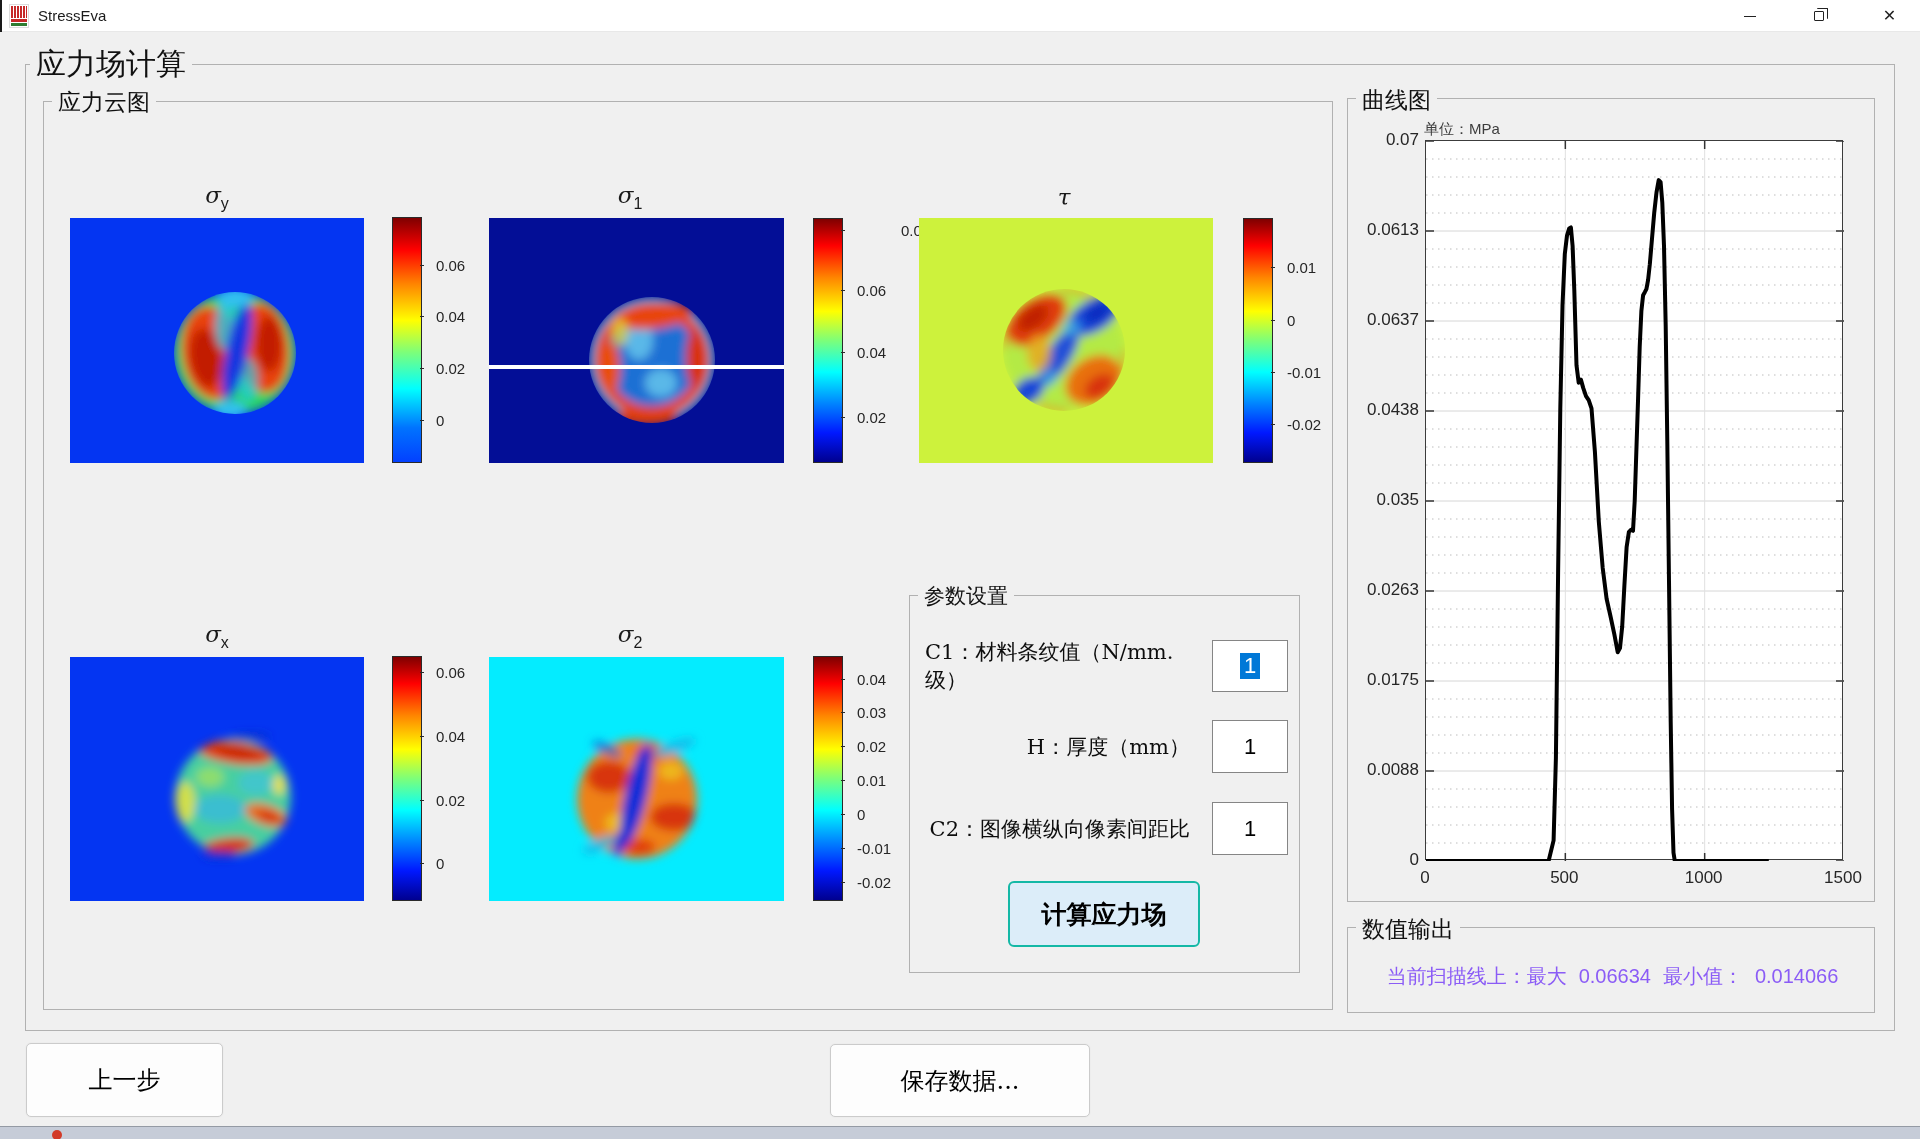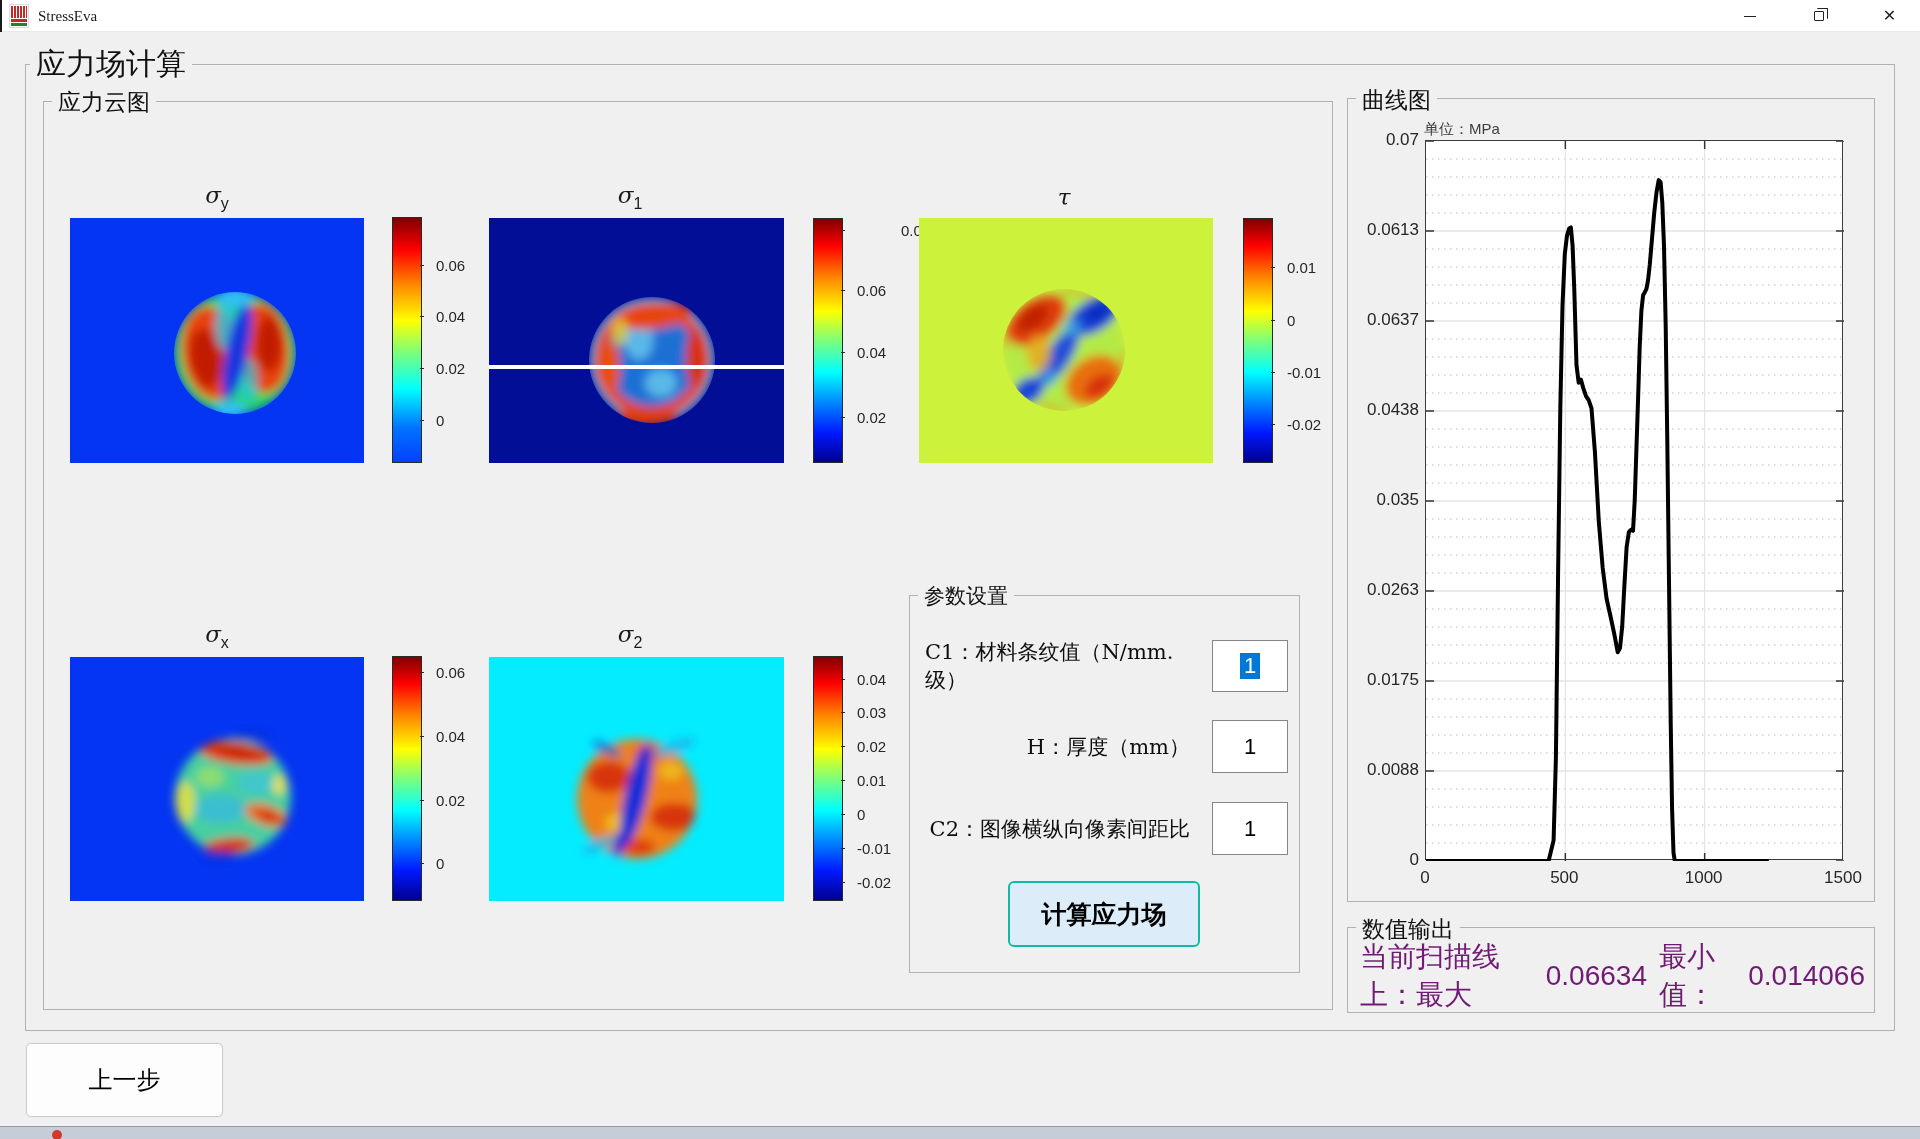--- a/index.html
+++ b/index.html
@@ -2,21 +2,21 @@
 <html><head>
 <meta charset="utf-8">
 <style>
   * { margin:0; padding:0; box-sizing:border-box; }
   html,body { background:#555; }
   #app {
     position:relative; width:1920px; height:1139px; overflow:hidden;
     background:#f0f0f0; font-family:"Liberation Sans", sans-serif; color:#000;
   }
   
-  .titlebar { position:absolute; left:0; top:0; width:1920px; height:32px; background:#ffffff; border-bottom:1px solid #e8e8e8;font-family:Liberation Serif, serif; }
+  .titlebar { position:absolute; left:0; top:0; width:1920px; height:32px; background:#ffffff; border-bottom:1px solid #e8e8e8; }
   .titlebar-edge { position:absolute; left:0; top:0; width:2px; height:32px; background:#1a1a1a; }
   .app-icon { position:absolute; left:9px; top:4px; width:20px; height:24px; background:#fff; border:1px solid #ddd; overflow:hidden; }
   .app-icon .chars { height:12px; background:
       repeating-linear-gradient(90deg,#c62828 0 2px,#fff 2px 3px); margin:1px 1px 0 1px;}
   .app-icon .bar1 { height:3px; background:#c62828; margin:1px 1px 0 1px;}
   .app-icon .bar2 { height:3px; background:#2e7d32; margin:1px 1px 0 1px;}
   .app-icon .bar3 { height:3px; background:#1565c0; margin:1px 1px 0 1px;}
   .title-text { position:absolute; left:38px; top:0; height:32px; line-height:32px; font-size:15px; color:#1b1b1b; }
   .winbtn { position:absolute; top:0; width:58px; height:32px; display:flex; align-items:center; justify-content:center; color:#222; }
   .glyph-min { width:12px; height:0; border-top:1.6px solid #222; display:block; }
@@ -42,21 +42,21 @@
   .param-label { position:absolute; display:flex; align-items:center; justify-content:flex-end; font-size:21px; color:#0d0d0d; font-family:"DejaVu Serif","Liberation Serif",serif; }
   .input-box { position:absolute; background:#fff; border:1px solid #858585; display:flex; align-items:center; justify-content:center; font-size:22px; color:#000; }
   .input-box .sel { background:#0078d7; color:#fff; padding:0 4px; }
   .calc-btn { position:absolute; background:#dcedf9; border:2px solid #14b8a6; border-radius:6px; display:flex; align-items:center; justify-content:center; font-family:"DejaVu Serif","Liberation Serif",serif; font-weight:bold; font-size:25px; color:#000; cursor:pointer; }
   
   .unit-label { position:absolute; font-size:15px; color:#3d3d3d; }
   .axes { position:absolute; background:#fff; border:1px solid #3c3c3c; }
   .ylabels span { position:absolute; right:0; transform:translateY(-50%); font-size:17px; color:#262626; }
   .xlabels span { position:absolute; transform:translateX(-50%); font-size:17px; color:#262626; }
   
-  .out-row { position:absolute; display:flex; align-items:center; justify-content:center; gap:12px; font-size:28px; color:#701a75; }
+  .out-row { position:absolute; display:flex; align-items:center; justify-content:center; gap:12px; font-size:20px; color:#8b5cf6; }
   .out-row .cjk { font-family:"DejaVu Serif","Liberation Serif",serif; }
   
   .foot-btn { position:absolute; background:#fdfdfd; border:1px solid #cbcbcb; border-radius:5px; display:flex; align-items:center; justify-content:center; font-family:"DejaVu Serif","Liberation Serif",serif; font-size:24px; color:#000; cursor:pointer; box-shadow:0 0 2px rgba(0,0,0,.06); }
   
   .taskbar { position:absolute; left:0; top:1126px; width:1920px; height:13px; background:#c6ccd8; border-top:1px solid #949aa4; }
   .task-dot { position:absolute; left:52px; top:1130px; width:10px; height:10px; border-radius:50%; background:#d23a28; }
 </style>
 </head>
 <body>
 
@@ -405,17 +405,18 @@
   <div class="gbox" style="left:1347px;top:927px;width:528px;height:86px;"></div>
   <div class="gbox-label" style="left:1356px;top:914px;font-size:23px;">数值输出</div>
   <div class="out-row" style="left:1360px;top:952px;width:505px;height:48px;">
     <span class="cjk">当前扫描线上：最大</span>
     <span>0.06634</span>
     <span class="cjk">最小值：</span>
     <span>0.014066</span>
   </div>
 
   <div class="foot-btn" style="left:26px;top:1043px;width:197px;height:74px;">上一步</div>
+  <div class="foot-btn" style="left:830px;top:1044px;width:260px;height:73px;">保存数据...</div>
 
   <div class="taskbar"></div>
   <div class="task-dot"></div>
 
 </div>
 
 </body></html>

